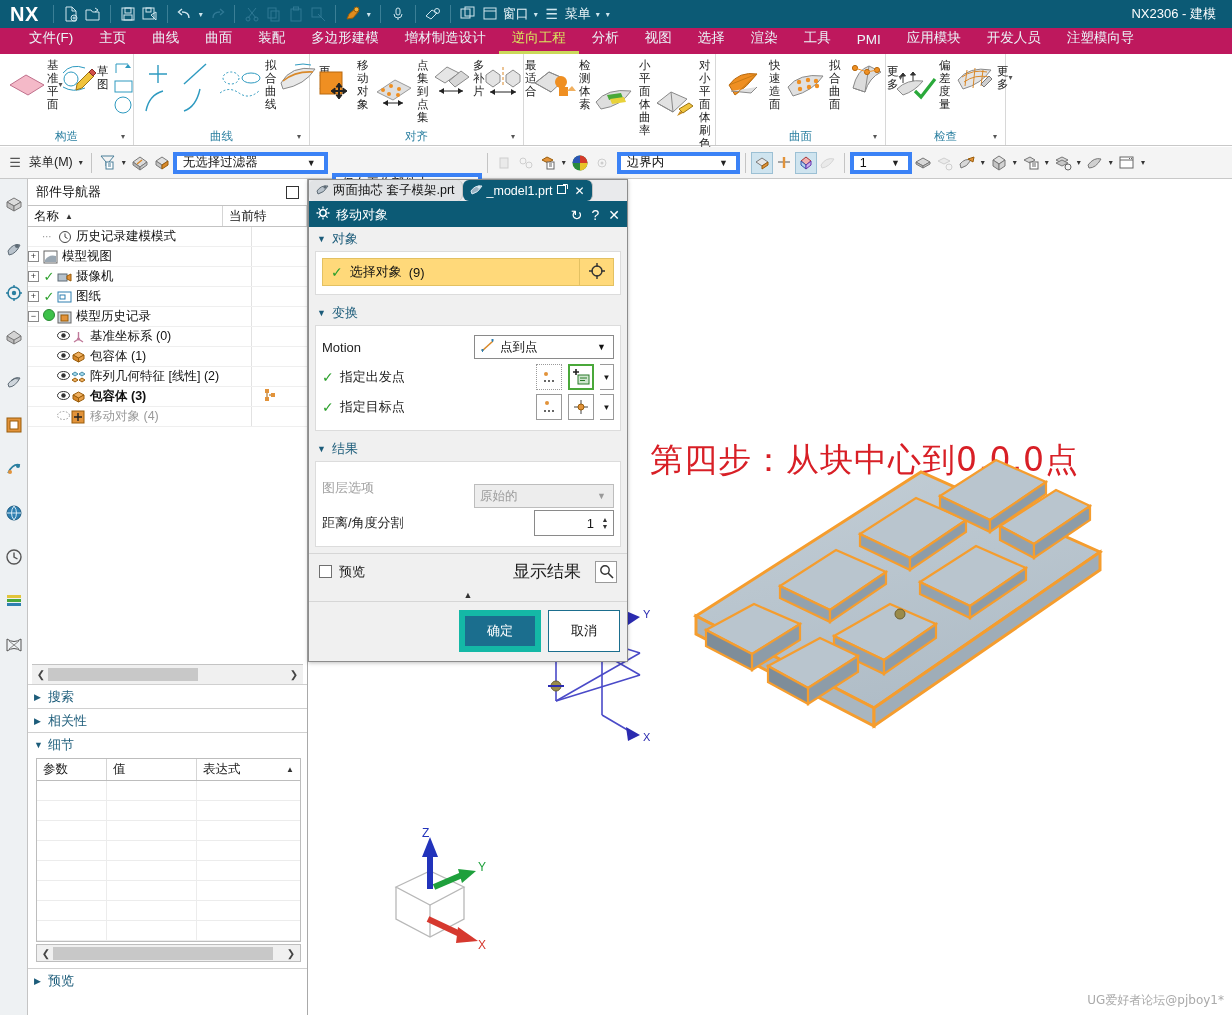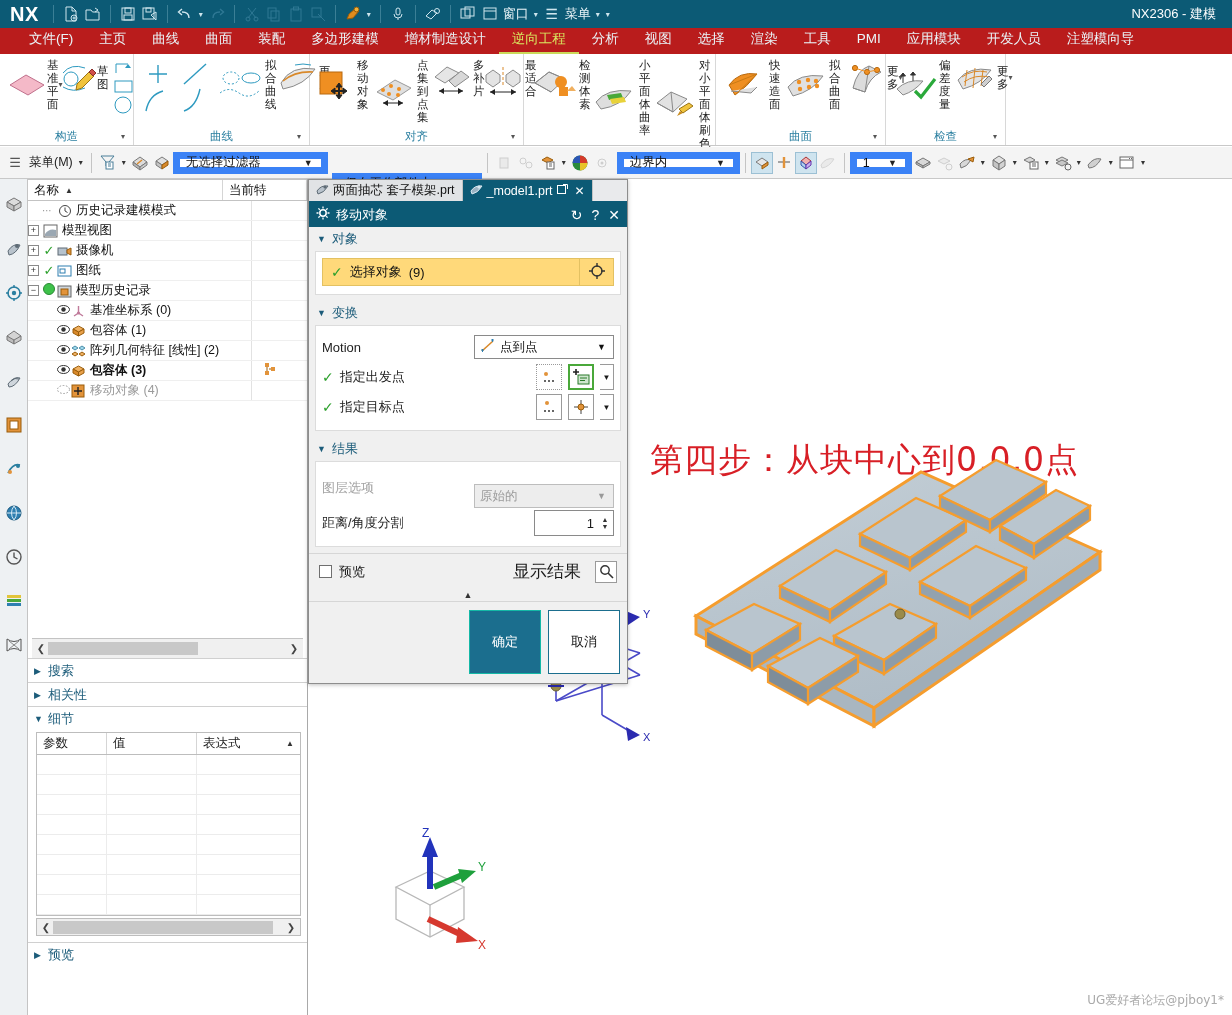--- a/index.html
+++ b/index.html
@@ -25,21 +25,21 @@
   }
   .tb-icon.dim { color:#2f7894; }
   .tb-icon svg { display:block; }
   .tb-caret { color:#cfe6ee; font-size:8px; width:10px; text-align:center; }
   .tb-text { color:#e6f2f6; font-size:13px; padding:0 2px; }
   .tb-right { margin-left:auto; color:#ffffff; font-size:13px; padding-right:8px; }
 
   
   .tabbar {
     position:absolute; left:0; top:28px; width:1232px; height:26px;
-    background:#b91c1c; display:flex; align-items:center; padding-left:16px;
+    background:#be185d; display:flex; align-items:flex-end; padding-left:16px;
   }
   .tab {
     color:#eaf4f8; font-size:13.5px; padding:2px 13px 4px 13px; white-space:nowrap;
     border-bottom:3px solid transparent;
   }
   .tab.active { color:#d8e45e; border-bottom:3px solid #cbd95a; }
 
   
   .ribbon {
     position:absolute; left:0; top:54px; width:1232px; height:92px;
@@ -65,21 +65,21 @@
     position:absolute; left:0; top:147px; width:1232px; height:32px;
     background:#f4f4f4; border-bottom:1px solid #c8c8c8; display:flex; align-items:center; padding:0 4px;
   }
   .st-item { display:flex; align-items:center; height:24px; padding:0 3px; color:#222; font-size:12.5px; }
   .st-sep { width:1px; height:20px; background:#c4c4c4; margin:0 5px; }
   .st-ico { width:22px; height:22px; display:flex; align-items:center; justify-content:center; color:#555; }
   .st-ico.dim { opacity:0.35; }
   .st-ico.act { background:#cfe4ef; border:1px solid #9cc0d4; }
   .st-caret { font-size:8px; color:#333; padding:0 3px; }
   .combo {
-    height:22px; border:7px solid #3b82f6; background:#fff; display:flex; align-items:center;
+    height:22px; border:4px solid #3b82f6; background:#fff; display:flex; align-items:center;
     padding:0 2px 0 6px; font-size:12.5px; color:#111;
   }
   .combo .cb-txt { flex:1; white-space:nowrap; overflow:hidden; }
   .combo .cb-arrow { font-size:9px; color:#222; padding:0 6px; }
   .combo.w155 { width:155px; } .combo.w150 { width:150px;margin-top:42px; }
   .combo.w123 { width:123px; } .combo.w62 { width:62px; }
 
   
   .rail {
     position:absolute; left:0; top:179px; width:28px; height:836px;
@@ -163,21 +163,21 @@
 
   
   .dialog {
     position:absolute; left:308px; top:179px; width:320px;
     background:#f0f0f0; border:1px solid #8d8d8d;
     box-shadow:0 1px 4px rgba(0,0,0,0.25);
   }
   .dlg-tabs { height:22px; display:flex; background:#e9eaec; border-bottom:1px solid #0b5a77; }
   .dlg-tab {
     display:flex; align-items:center; gap:4px; padding:0 7px; font-size:12.5px; color:#111;
-    background:#e1e3e5; border-right:1px solid #c3c3c3;
+    background:#e1e3e5; border-right:1px solid #c3c3c3;border-radius:6px;
   }
   .dlg-tab.active { background:#0c5a75; color:#ffffff; }
   .dlg-tab .x { font-size:12px; margin-left:3px; }
   .dlg-title {
     height:25px; background:#0c5a75; display:flex; align-items:center;
     padding:0 7px; color:#ffffff; font-size:13px; gap:6px;
   }
   .dlg-title .t-actions { margin-left:auto; display:flex; align-items:center; gap:9px; font-size:14px; }
   .dlg-body { background:#f0f0f0; }
   .dlg-sec {
@@ -223,21 +223,21 @@
   }
   .cbx { width:13px; height:13px; border:1px solid #6f6f6f; background:#fff; margin-right:7px; }
   .showres { margin-left:auto; display:flex; align-items:center; gap:14px; font-size:17px; }
   .collapser { height:12px; display:flex; align-items:center; justify-content:center;
                font-size:9px; color:#333; background:#f0f0f0; }
   .dlg-footer {
     border-top:1px solid #d6d6d6; background:#f0f0f0; padding:8px 7px 9px 7px;
     display:flex; justify-content:flex-end; gap:7px;
   }
   .btn-primary {
-    background:#1b6e8e; color:#fff; border:1px solid #14b8a6; padding:22px 22px; font-size:13px;
+    background:#1b6e8e; color:#fff; border:6px solid #14b8a6; padding:6px 22px; font-size:13px;
   }
   .btn-default {
     background:#fff; color:#111; border:1px solid #1b6e8e; padding:5px 22px; font-size:13px;
   }
 </style>
 </head>
 <body>
 
 <div class="app">
 
@@ -894,20 +894,24 @@
     </div>
     <div class="rail-ico">
       <svg width="18" height="18" viewBox="0 0 18 18">
           <path d="M2 3 Q9 8 16 3 L16 15 Q9 10 2 15z" fill="none" stroke="#555"></path>
           <path d="M4 5l10 8M14 5L4 13" stroke="#888"></path>
         </svg>
     </div>
   </div>
 
   <div class="navpanel">
+    <div class="nav-header">
+      <span>部件导航器</span>
+      <span class="nav-pin"></span>
+    </div>
     <div class="tree-head">
       <div class="th th-name">
         <span>名称</span>
         <span class="th-sort">▲</span>
       </div>
       <div class="th th-cur">
         <span>当前特</span>
       </div>
     </div>
 

